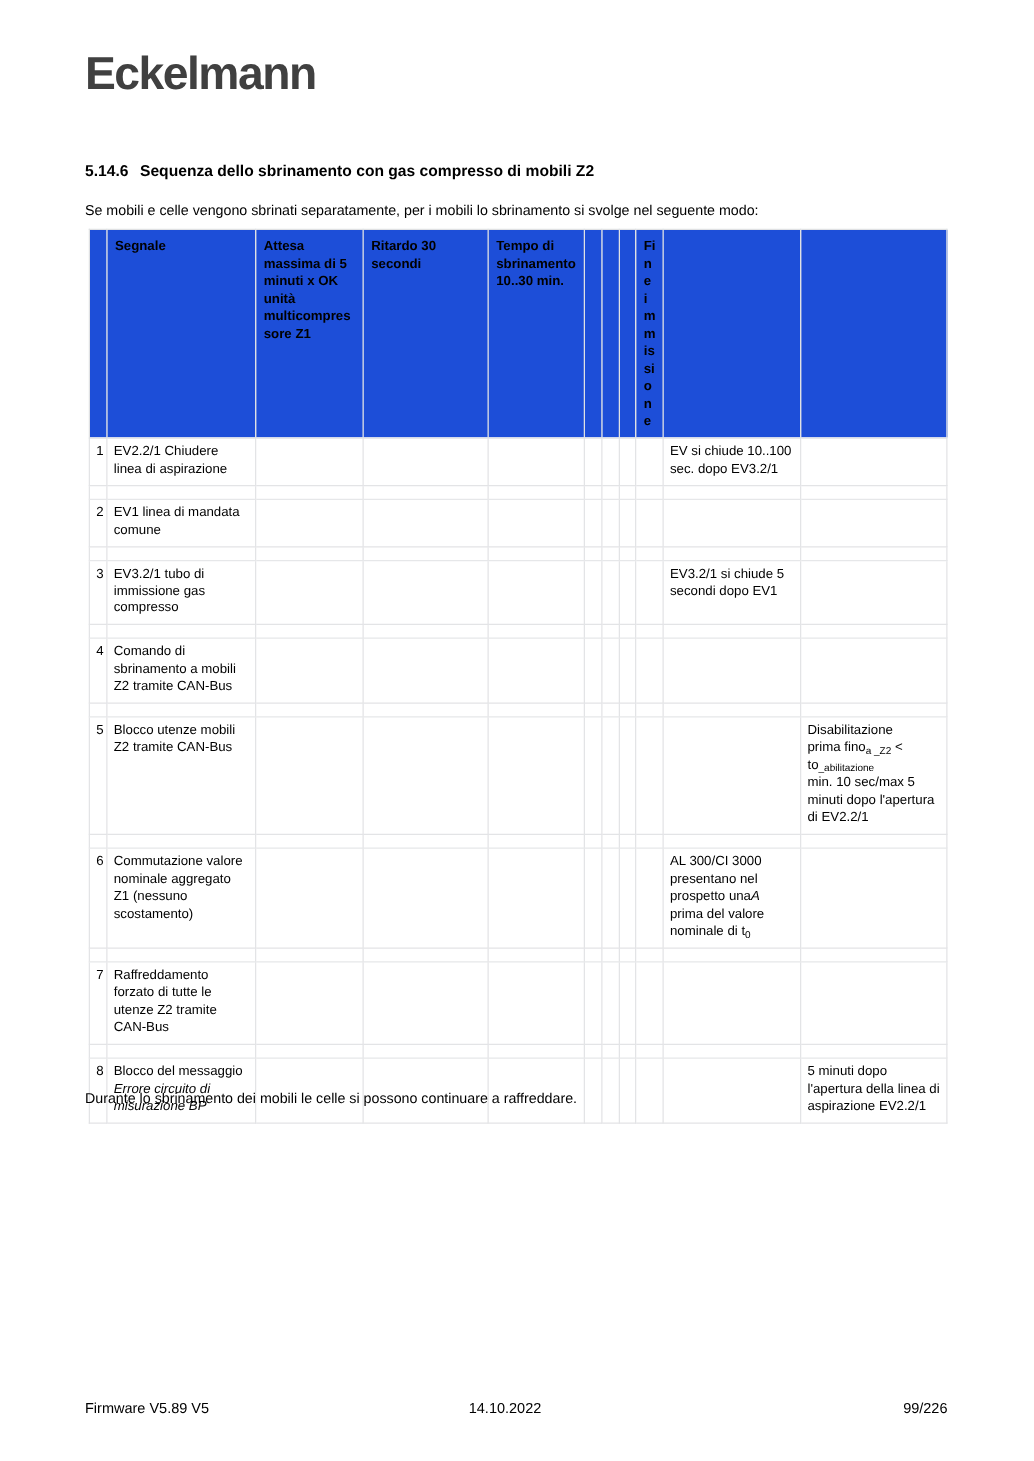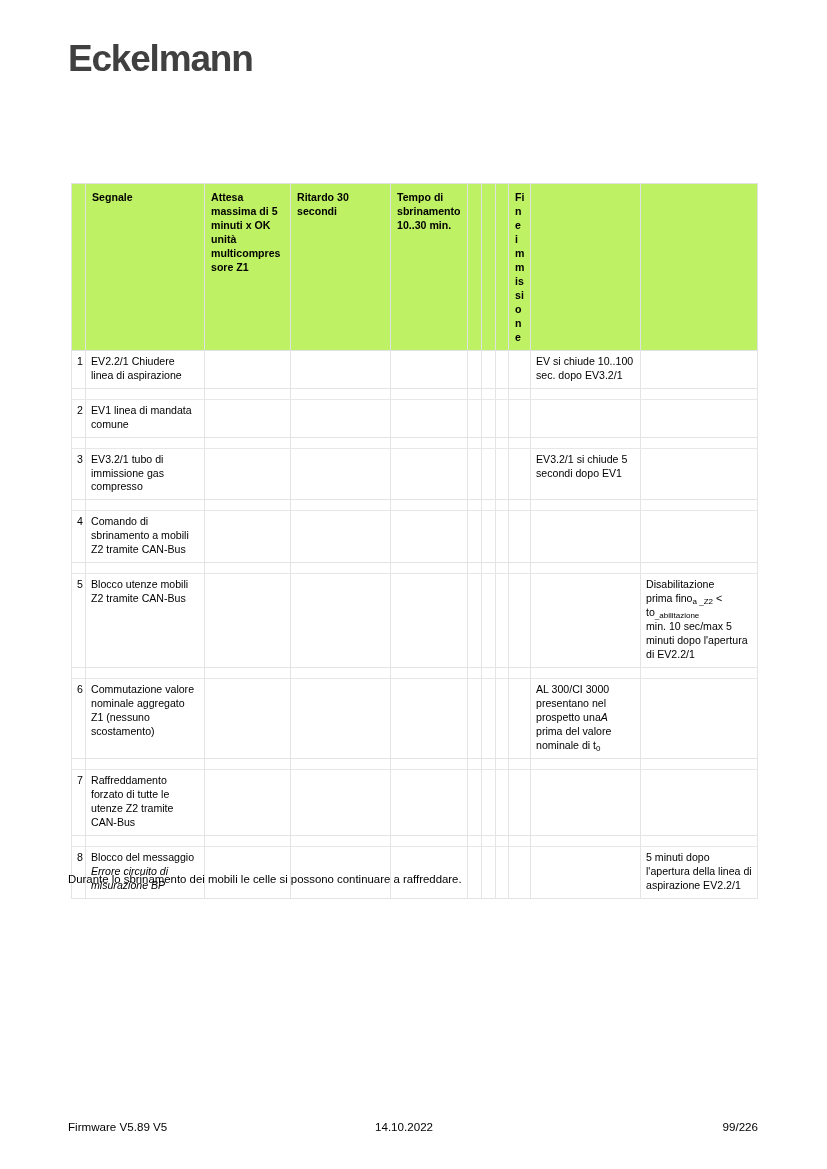--- a/index.html
+++ b/index.html
@@ -77,21 +77,21 @@
   table.grid td {
     border: 1px solid #e3e4e6;
     vertical-align: top;
     padding: 4px 5px 5px 5px;
     background: #ffffff;
     word-wrap: break-word;
     overflow-wrap: break-word;
   }
   
   tr.hdr td {
-    background: #bef264;
+    background: #1d4ed8;
     font-weight: bold;
     font-size: 10.6px;
     padding: 7px 5px 5px 6px;
     border-color: #e0e1e3;
     height: 90px;
   }
   tr.hdr td.idx { padding-left: 0; padding-right: 0; }
 
   
   tr.spacer td {
@@ -142,21 +142,25 @@
   .footer .fmid   { position: absolute; left: 307px; top: 0; }
   .footer .fright { position: absolute; right: 0; top: 0; text-align: right; }
 </style>
 </head>
 <body>
 
 <div class="page">
 
   <div class="logo">Eckelmann</div>
 
-
+  <div class="section-heading">
+    <span class="num">5.14.6</span><span>Sequenza dello sbrinamento con gas compresso di mobili Z2</span>
+  </div>
+
+  <div class="intro">Se mobili e celle vengono sbrinati separatamente, per i mobili lo sbrinamento si svolge nel seguente modo:</div>
 
   <div class="tbl-wrap">
     <table class="grid">
       <colgroup>
         <col style="width:14px">
         <col style="width:119px">
         <col style="width:86px">
         <col style="width:100px">
         <col style="width:77px">
         <col style="width:14px">

